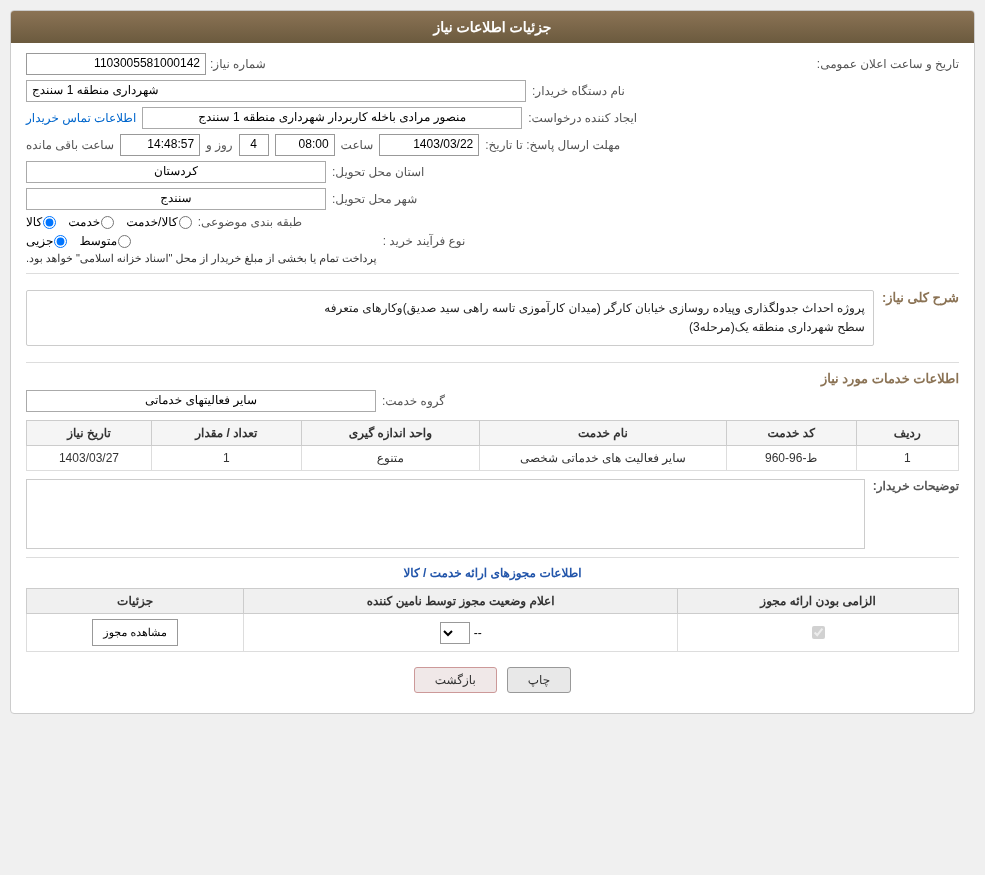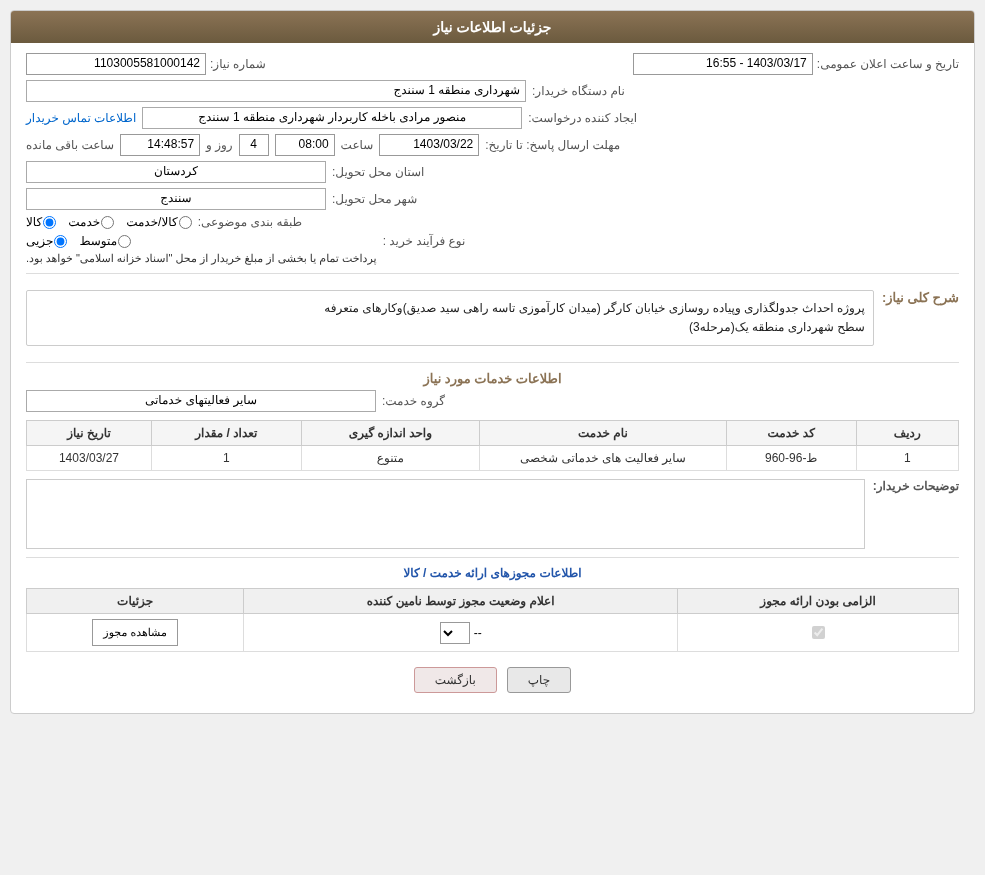--- a/index.html
+++ b/index.html
@@ -79,21 +79,20 @@
       font-size: 12px;
       line-height: 1.6;
       text-align: right;
       color: #222;
     }
     .section-title {
       color: #8B7355;
       font-weight: bold;
       font-size: 13px;
       margin: 8px 0 4px 0;
-      text-align: center;
     }
     .table-section {
       margin: 8px 0;
     }
     table.data-table {
       width: 100%;
       border-collapse: collapse;
       font-size: 12px;
     }
     table.data-table th {
@@ -224,31 +223,30 @@
 <body>
 
 <div class="page-container">
   <div class="main-card">
     <div class="card-header">جزئیات اطلاعات نیاز</div>
     <div class="card-body watermark">
 
       <div class="row-flex" style="justify-content: space-between;">
         <div class="field-group">
           <span class="inline-label">تاریخ و ساعت اعلان عمومی:</span>
-          <div class="input-box" style="width:180px;">1403/03/17 - 16:55</div>
         </div>
         <div class="field-group">
           <span class="inline-label">شماره نیاز:</span>
           <div class="input-box" style="width:180px;">1103005581000142</div>
         </div>
       </div>
 
       <div class="row-flex" style="justify-content: flex-end;">
         <span class="inline-label">نام دستگاه خریدار:</span>
-        <div class="fill-box" style="max-width:500px; text-align:right;">شهرداری منطقه 1 سنندج</div>
+        <div class="fill-box" style="max-width:500px; text-align:left;">شهرداری منطقه 1 سنندج</div>
       </div>
 
       <div class="row-flex" style="justify-content: flex-end;">
         <span class="inline-label">ایجاد کننده درخواست:</span>
         <div class="fill-box" style="max-width:380px; text-align:center;">منصور مرادی باخله کاربردار شهرداری منطقه 1 سنندج</div>
         <a class="link-blue">اطلاعات تماس خریدار</a>
       </div>
 
       <div class="row-flex" style="justify-content: flex-end;">
         <span class="inline-label">مهلت ارسال پاسخ: تا تاریخ:</span>

